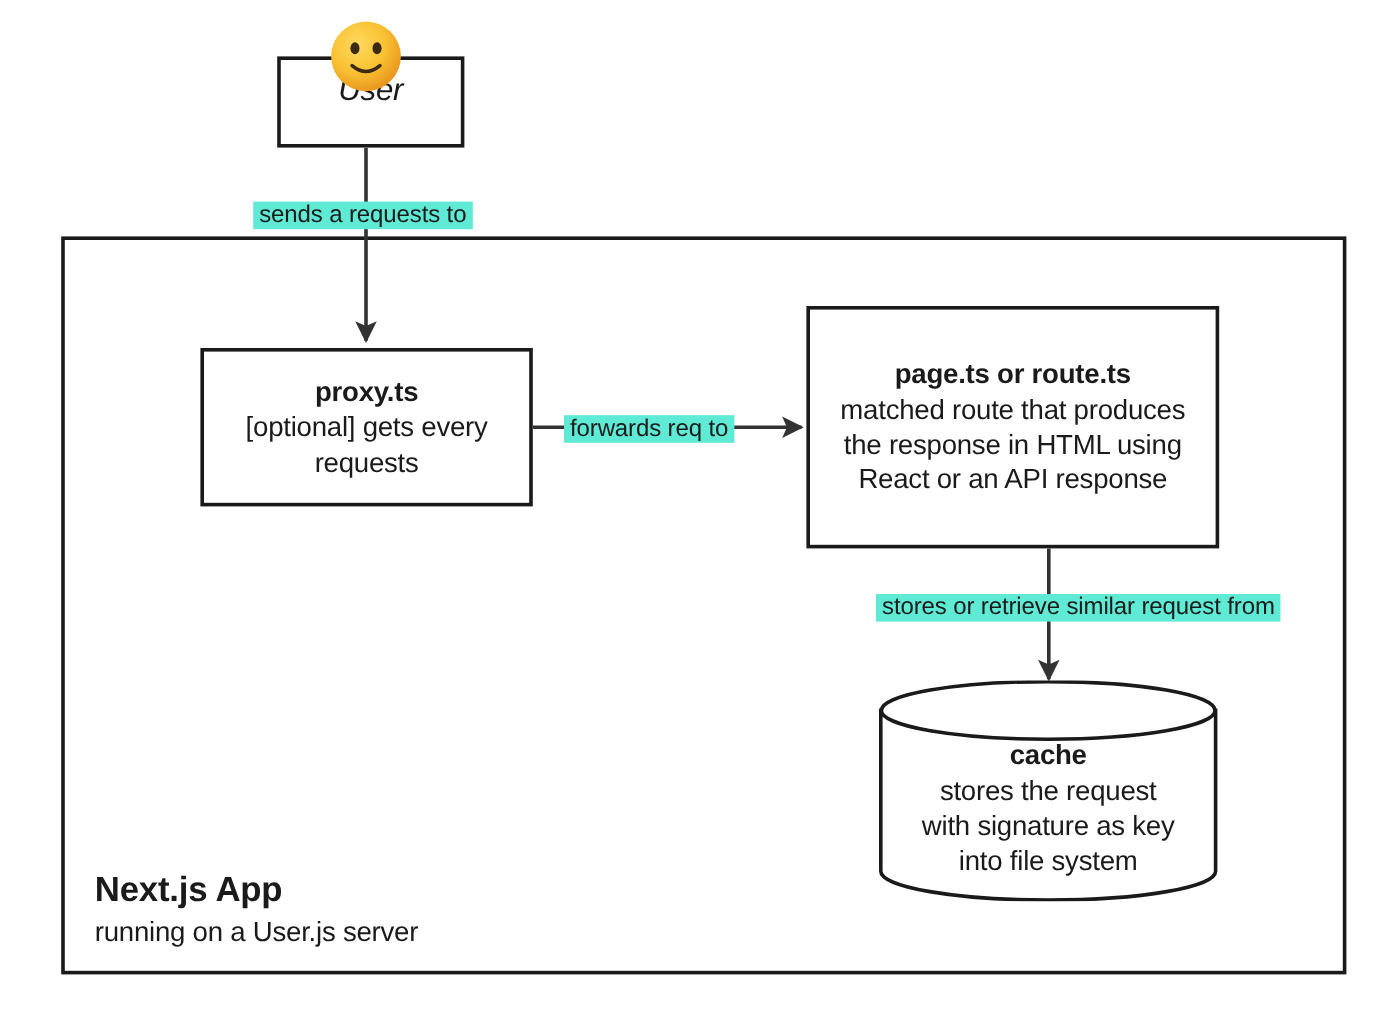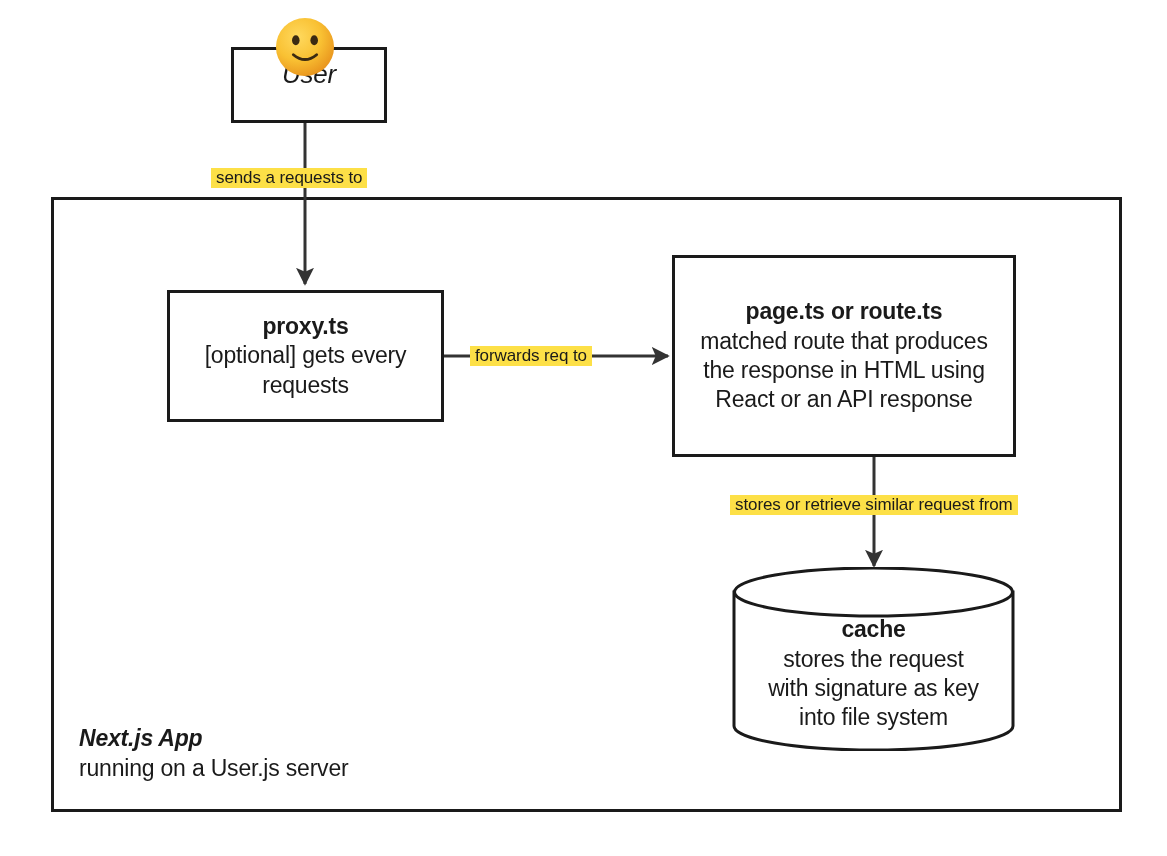--- a/index.html
+++ b/index.html
@@ -95,24 +95,23 @@
   #app-caption {
     position: absolute;
     left: 79px;
     top: 724px;
     z-index: 4;
     text-align: left;
     line-height: 1.3;
   }
   #app-caption .cap-title {
     font-weight: bold;
-    font-size: 23px;
-    letter-spacing: -0.2px;
-    white-space: nowrap;
-    font-style: italic;
+    font-size: 29px;
+    letter-spacing: -0.2px;
+    white-space: nowrap;
   }
   #app-caption .cap-sub {
     font-weight: 400;
     font-size: 23px;
     letter-spacing: -0.2px;
     white-space: nowrap;
   }
 
   
   #proxy-box {
@@ -163,26 +162,26 @@
     left: 0;
     top: 0;
     width: 1167px;
     height: 856px;
     z-index: 2;
     pointer-events: none;
   }
 
   .edge-label {
     position: absolute;
-    font-size: 17px;
+    font-size: 20px;
     font-weight: 400;
     letter-spacing: -0.1px;
     color: #1a1a1a;
     white-space: nowrap;
-    background: #fde047;
+    background: #5eead4;
     padding: 0 5px;
     z-index: 5;
   }
 
   #label-sends   { left: 211px; top: 168px; }
   #label-forwards{ left: 470px; top: 346px; }
   #label-stores  { left: 694px; top: 495px; margin-left: 36px; }
 </style>
 </head>
 <body>

